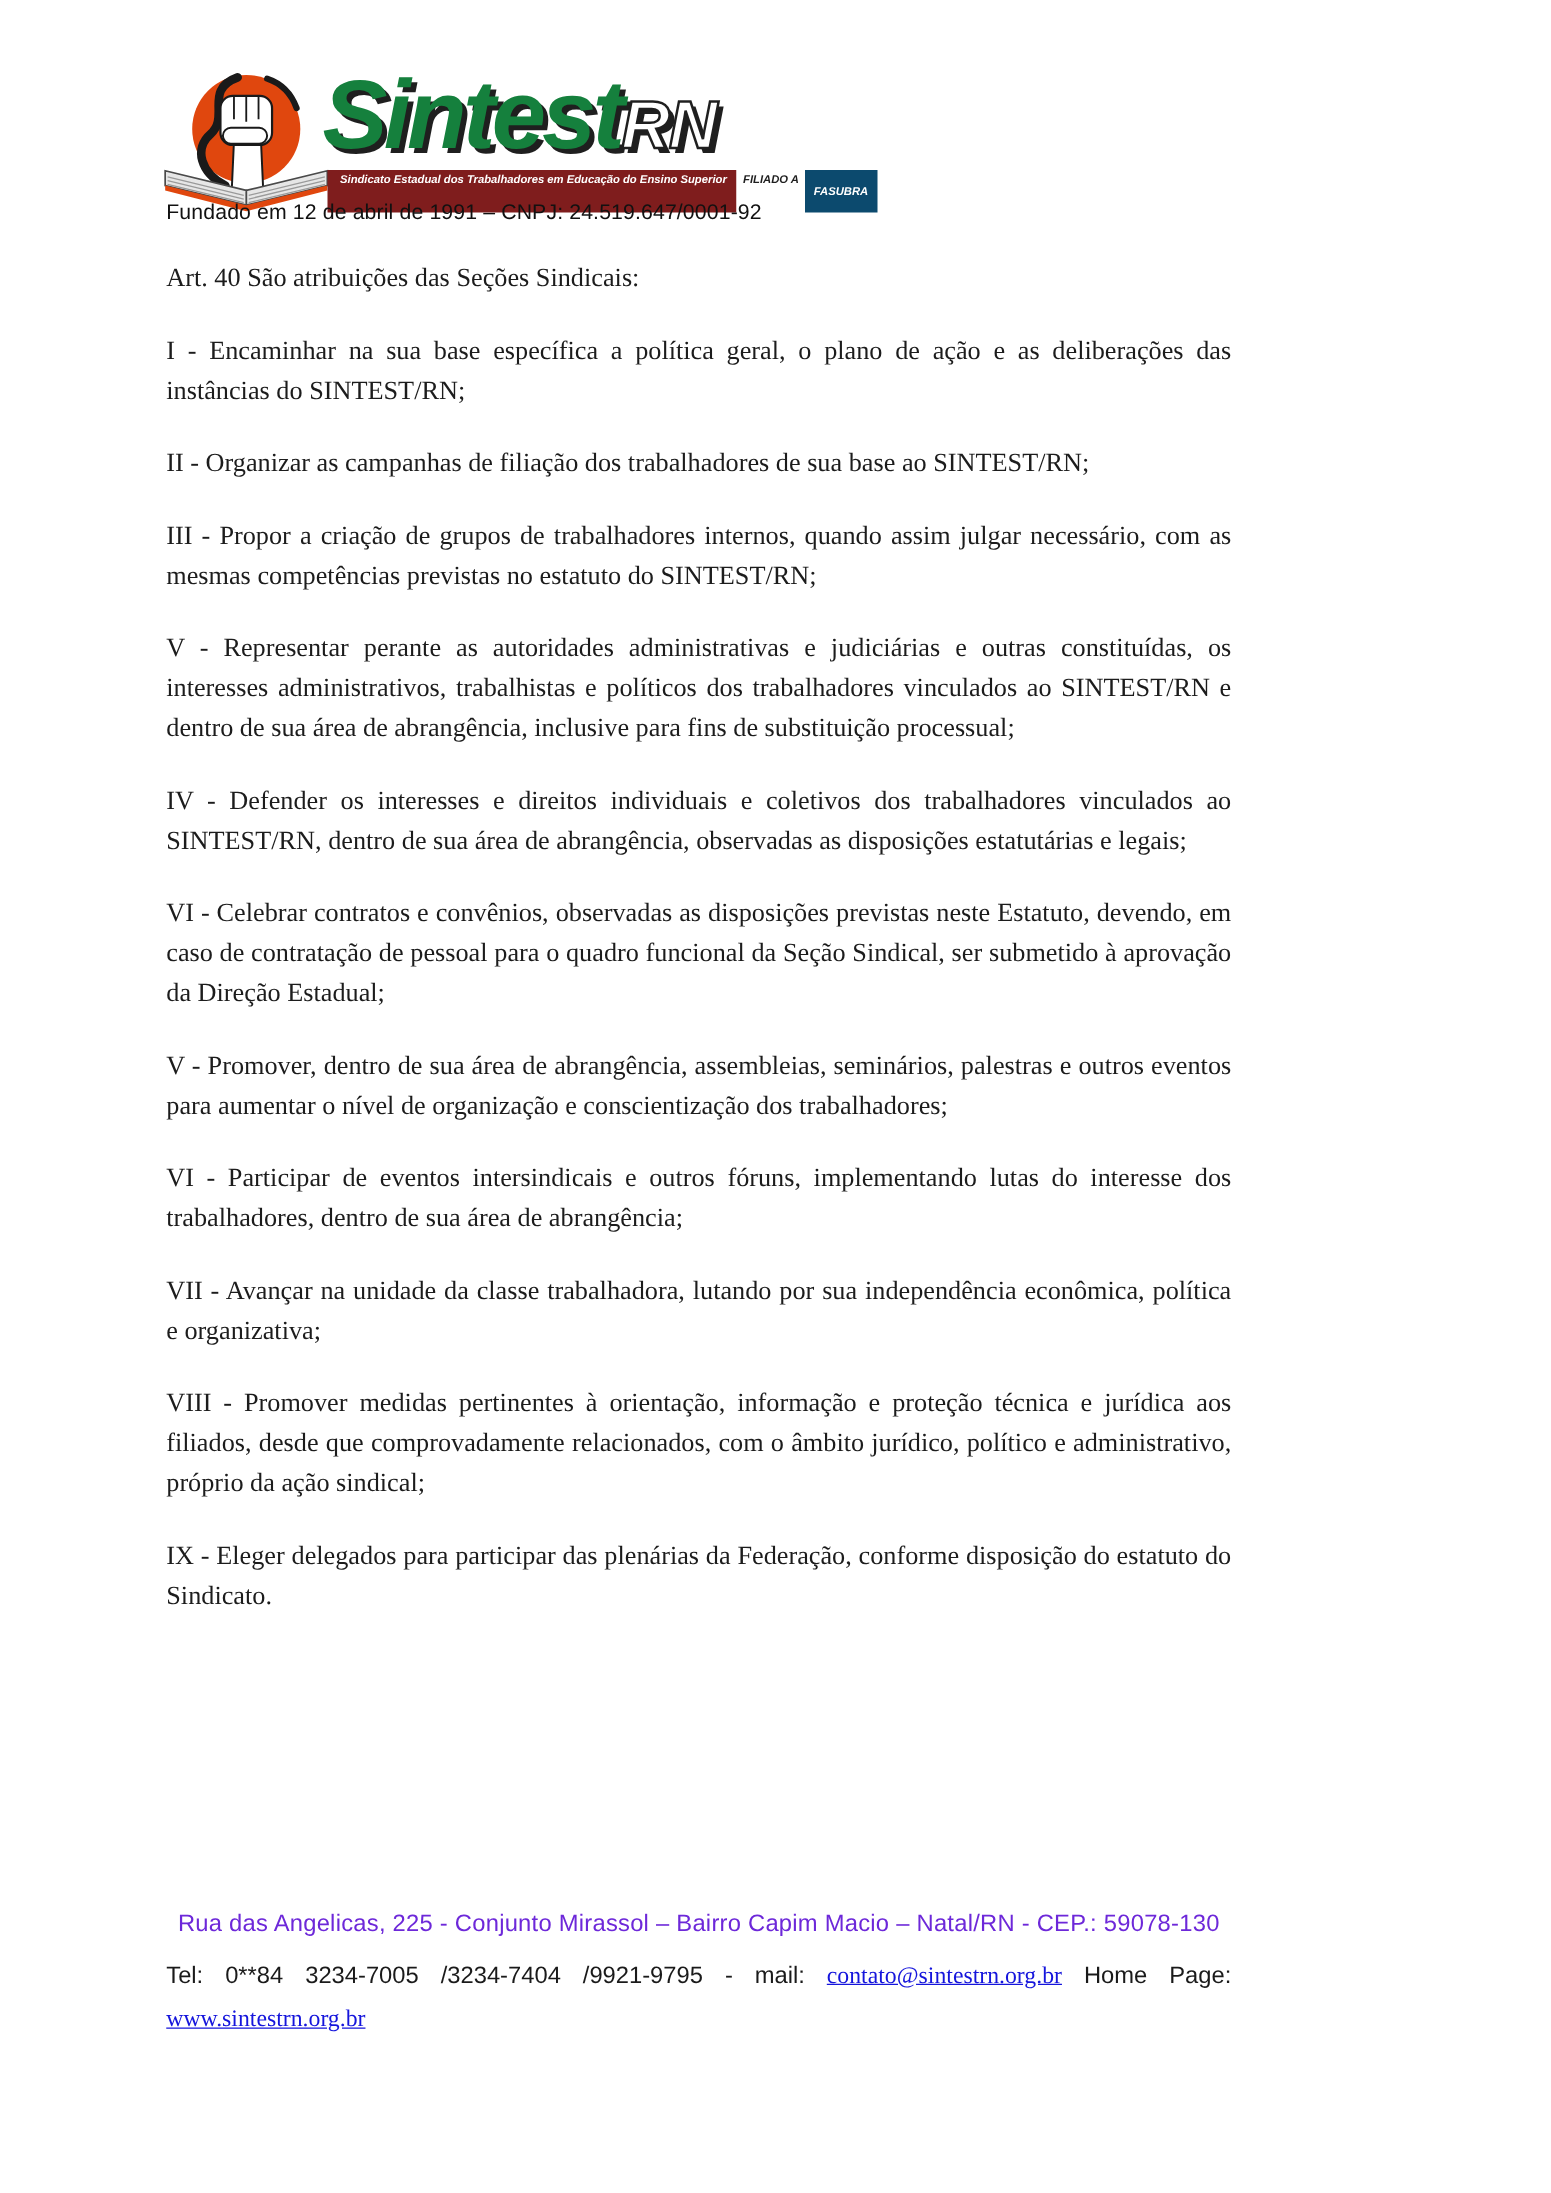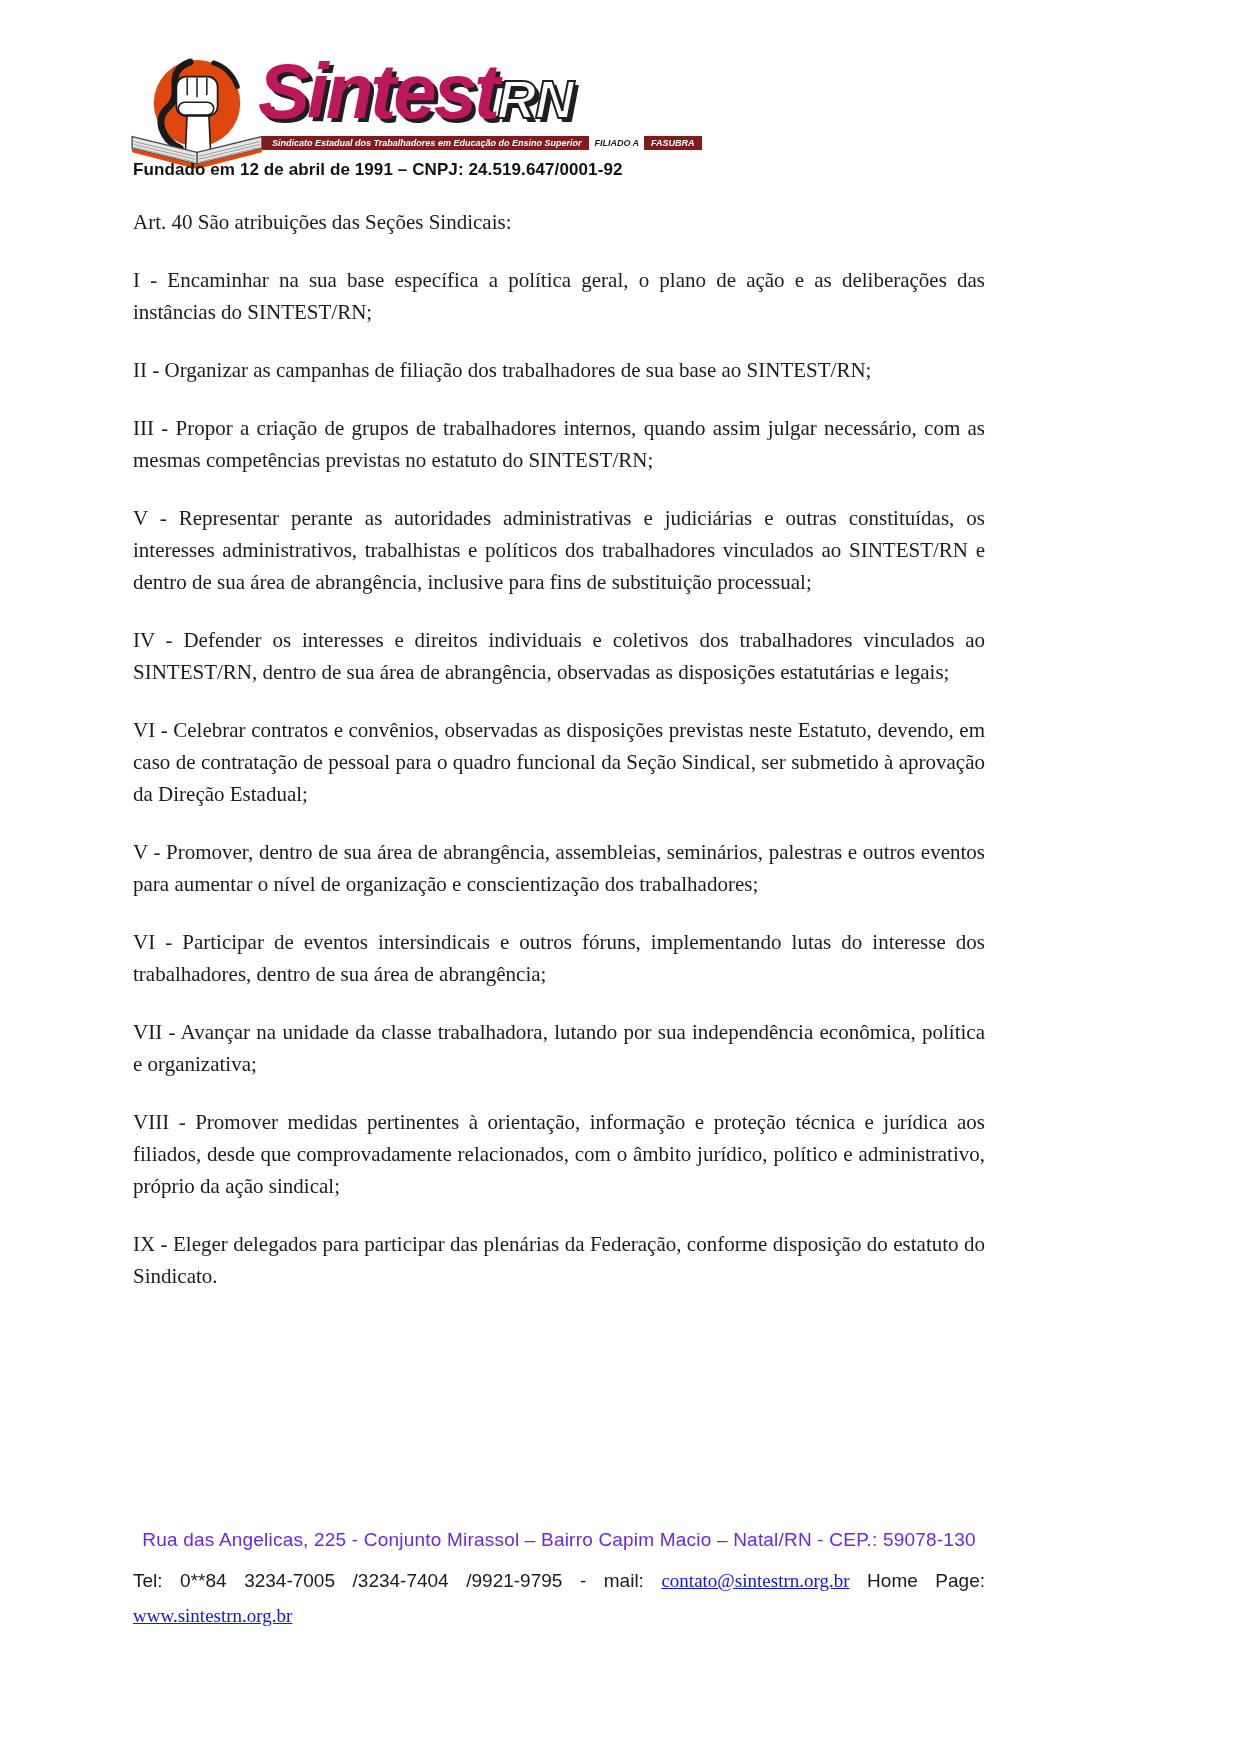--- a/index.html
+++ b/index.html
@@ -13,21 +13,21 @@
   }
 
   
   .logo-block { position: absolute; left: 126px; top: 56px; width: 520px; height: 112px; }
   .logo-icon { position: absolute; left: 0; top: 2px; width: 142px; height: 114px; }
   .logo-text { position: absolute; left: 132px; top: -4px; white-space: nowrap; }
   .logo-word {
     font-family: "Liberation Sans", sans-serif;
     font-style: italic; font-weight: bold;
     font-size: 78px; letter-spacing: -3px;
-    color: #be185d;
+    color: #15803d;
     text-shadow: 4px 4px 0 #1f1f1f;
     line-height: 1.0;
     display: inline-block;
   }
   .logo-rn {
     font-family: "Liberation Sans", sans-serif;
     font-style: italic; font-weight: bold;
     font-size: 54px; letter-spacing: -1px;
     color: #ffffff;
     -webkit-text-stroke: 2px #1f1f1f;
@@ -45,30 +45,30 @@
   .tagline-bar {
     background: #7f1d1d; color: #ffffff;
     font-size: 9px; font-weight: bold;
     padding: 2px 8px 2px 10px;
   }
   .filiado-label {
     color: #1f1f1f; font-size: 9px; font-weight: bold;
     padding: 2px 5px;
   }
   .fasubra-badge {
-    background: #7f1d1d; color: #ffffff;
+    background: #0c4a6e; color: #ffffff;
     font-size: 9px; font-weight: bold;
-    padding: 2px 7px;
+    padding: 12px 7px;
   }
 
   
   .founded {
     position: absolute; left: 133px; top: 160px;
     font-family: "Liberation Sans", sans-serif;
-    font-weight: bold; font-size: 17px; color: #111111;
+    font-weight: normal; font-size: 17px; color: #111111;
     letter-spacing: 0.1px;
   }
 
   
   .doc-body {
     position: absolute; left: 133px; top: 206px; width: 852px;
     font-size: 21px; line-height: 32px; color: #1c1c1c;
     text-align: justify;
   }
   .doc-body p { margin: 0 0 26px 0; }

